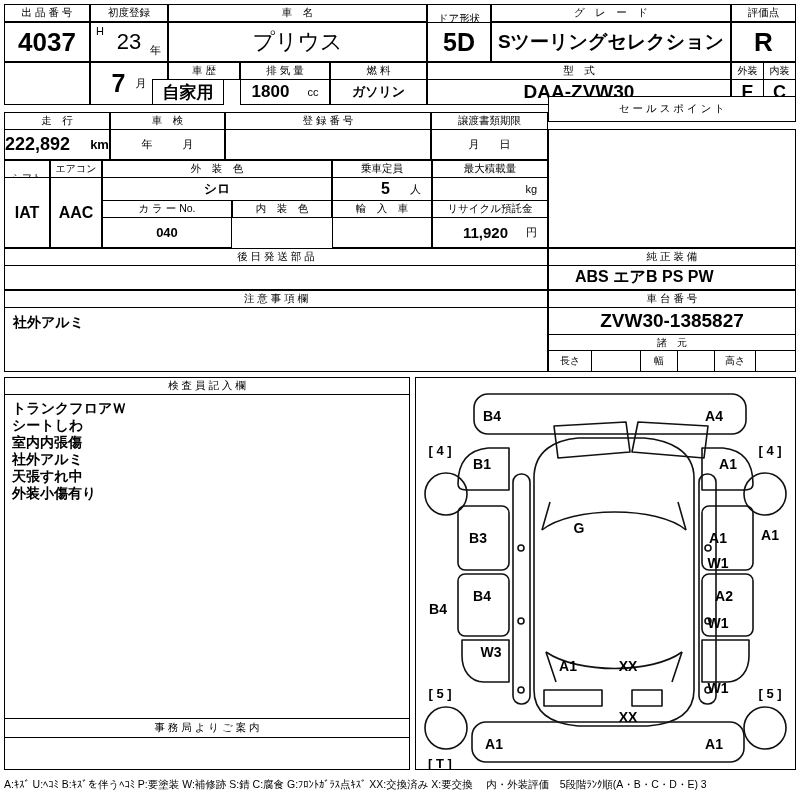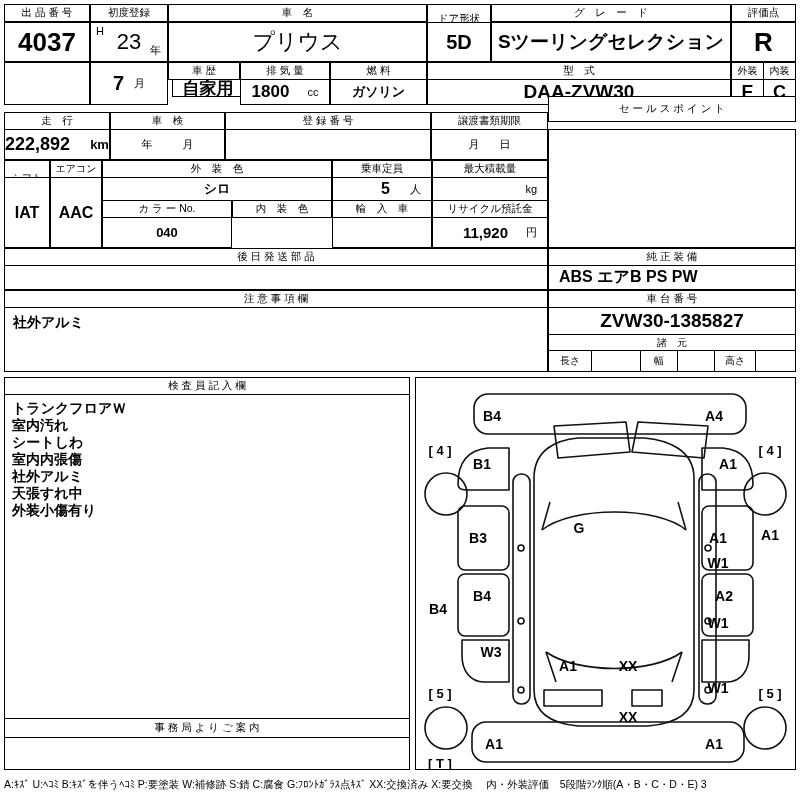--- a/index.html
+++ b/index.html
@@ -4,30 +4,30 @@
 <style>
   *{box-sizing:border-box;margin:0;padding:0}
   html,body{width:800px;height:800px;background:#fff}
   body{position:relative;font-family:"Liberation Sans","DejaVu Sans",sans-serif;color:#000}
   .cell{position:absolute;border:1px solid #000;background:#fff;display:flex;align-items:center;justify-content:center;overflow:hidden;white-space:pre}
   .noborder{border:none}
   .hdr{font-size:10.5px}
   .hdr-sm{font-size:10px}
   .fs26{font-size:26px;font-weight:bold}
   .fs22{font-size:22px;font-weight:normal}
-  .fs20{font-size:20px;font-weight:bold}
+  .fs20{font-size:25px;font-weight:bold}
   .fs19{font-size:19px;font-weight:bold}
   .fs18{font-size:18px;font-weight:bold}
   .fs17{font-size:17px;font-weight:bold}
   .fs16{font-size:16px;font-weight:bold}
   .fs15{font-size:15px;font-weight:bold}
   .fs14{font-size:14px;font-weight:bold}
   .fs13{font-size:13px;font-weight:bold}
   .sm{font-size:11px;font-weight:normal}
-  .left{justify-content:flex-start;padding-left:10px}
+  .left{justify-content:flex-start;padding-left:26px}
   .right{justify-content:flex-end;padding-right:10px}
   .topleft{align-items:flex-start;justify-content:flex-start;padding:6px 8px}
   .rel{position:relative}
   .abs-tl{position:absolute;top:2px;left:5px;font-size:11px}
   .abs-br{position:absolute;bottom:3px;right:6px;font-size:11px}
   .gap30{gap:30px}.gap20{gap:20px}.gap10{gap:10px}.gap4{gap:20px}.gap2{gap:18px}
   .note-line{font-size:14px;font-weight:bold;line-height:17px}
   .legend{position:absolute;left:4px;top:778px;width:792px;font-size:10.5px;white-space:pre}
   .dlabel{font:bold 14px "Liberation Sans","DejaVu Sans",sans-serif;text-anchor:middle;dominant-baseline:central;fill:#000}
   .bracket{font-size:13px}
@@ -57,21 +57,21 @@
 <div class="cell hdr" style="left:427px;top:4px;width:64px;height:30px">ドア形状</div>
 <div class="cell fs20" style="left:427px;top:22px;width:64px;height:40px">5D</div>
 
 <div class="cell hdr" style="left:491px;top:4px;width:240px;height:18px">グ　レ　ー　ド</div>
 <div class="cell fs19" style="left:491px;top:22px;width:240px;height:40px">Sツーリングセレクション</div>
 
 <div class="cell hdr" style="left:731px;top:4px;width:65px;height:18px">評価点</div>
 <div class="cell fs26" style="left:731px;top:22px;width:65px;height:40px">R</div>
 
 <div class="cell hdr" style="left:168px;top:62px;width:72px;height:18px">車 歴</div>
-<div class="cell fs17" style="left:172px;top:79px;width:72px;height:18px">自家用</div>
+<div class="cell fs17" style="left:152px;top:79px;width:72px;height:26px">自家用</div>
 
 <div class="cell hdr" style="left:240px;top:62px;width:90px;height:18px">排 気 量</div>
 <div class="cell gap2" style="left:240px;top:79px;width:90px;height:26px">
   <span class="fs17">1800</span>
   <span class="sm">cc</span>
 </div>
 
 <div class="cell hdr" style="left:330px;top:62px;width:97px;height:18px">燃 料</div>
 <div class="cell fs13" style="left:330px;top:79px;width:97px;height:26px">ガソリン</div>
 
@@ -161,21 +161,20 @@
 <div class="cell" style="left:591px;top:350px;width:50px;height:22px"></div>
 <div class="cell hdr-sm" style="left:640px;top:350px;width:38px;height:22px">幅</div>
 <div class="cell" style="left:677px;top:350px;width:38px;height:22px"></div>
 <div class="cell hdr-sm" style="left:714px;top:350px;width:42px;height:22px">高さ</div>
 <div class="cell" style="left:755px;top:350px;width:41px;height:22px"></div>
 
 <div class="cell" style="left:4px;top:377px;width:406px;height:393px"></div>
 <div class="cell hdr" style="left:4px;top:377px;width:406px;height:18px">検 査 員 記 入 欄</div>
 <div class="noborder" style="position:absolute;left:12px;top:400px;width:390px">
     <div class="note-line">トランクフロアＷ</div>
-    <div class="note-line">室内汚れ</div>
     <div class="note-line">シートしわ</div>
     <div class="note-line">室内内張傷</div>
     <div class="note-line">社外アルミ</div>
     <div class="note-line">天張すれ中</div>
     <div class="note-line">外装小傷有り</div>
   </div>
 <div class="cell hdr" style="left:4px;top:718px;width:406px;height:20px">事 務 局 よ り ご 案 内</div>
 
 <div class="cell" style="left:415px;top:377px;width:381px;height:393px;align-items:flex-start;justify-content:flex-start">
   <svg viewBox="0 0 379 391" width="379" height="391">

